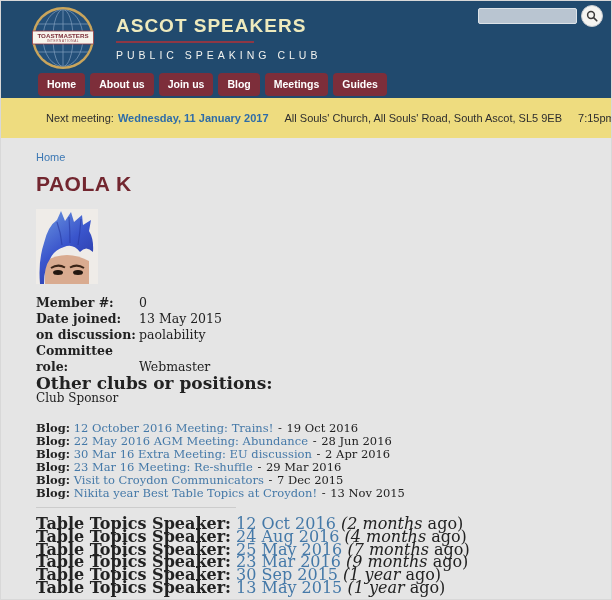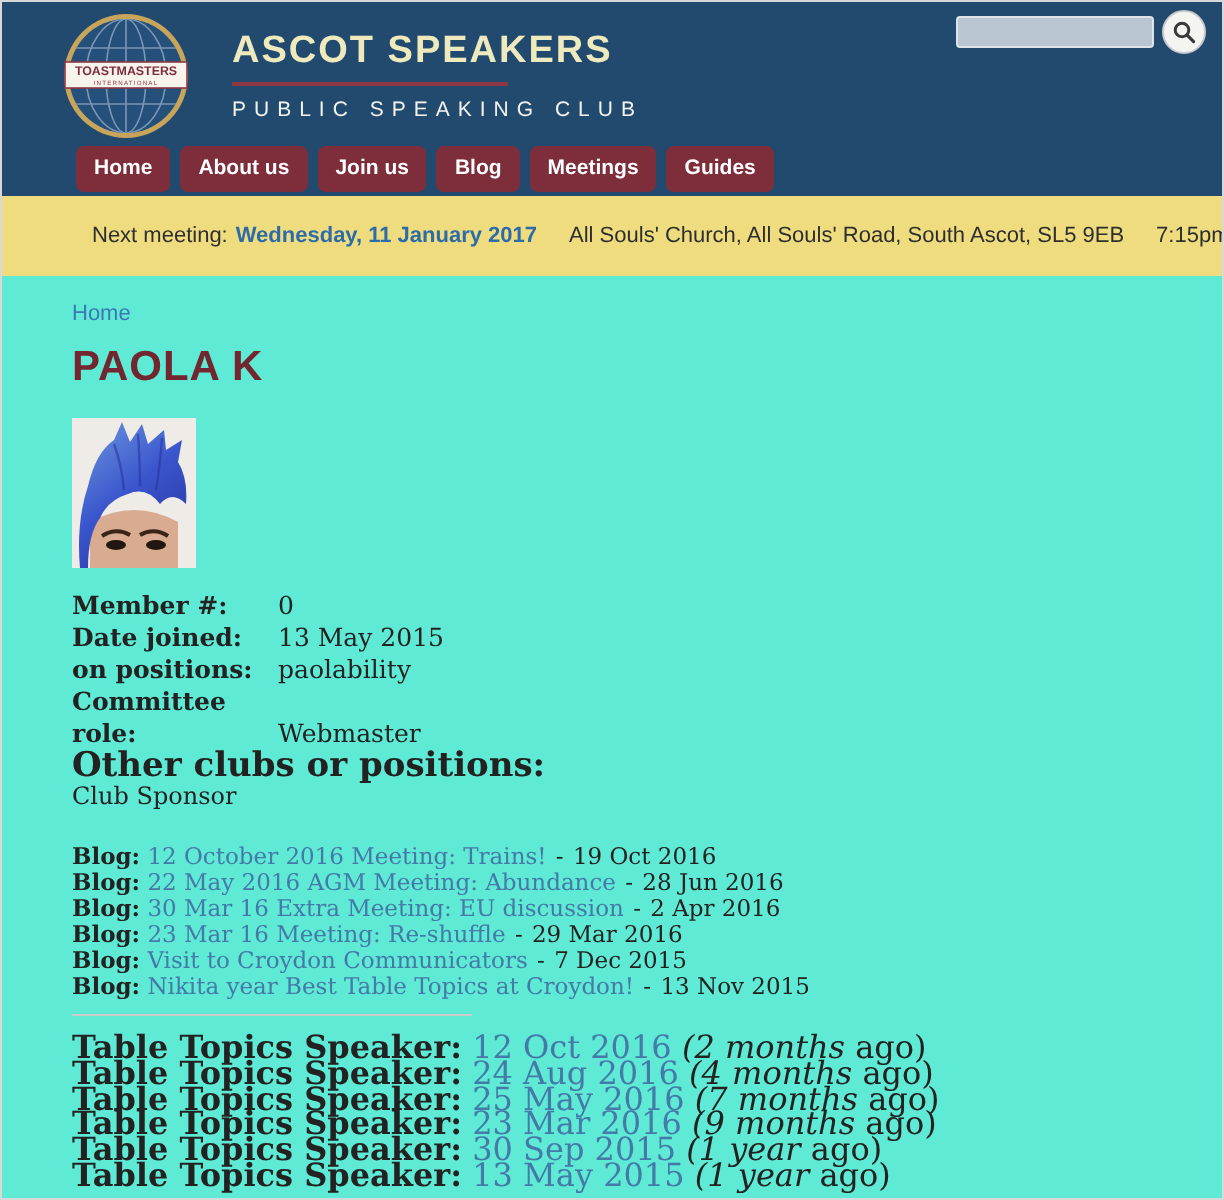--- a/index.html
+++ b/index.html
@@ -1,18 +1,18 @@
 <!DOCTYPE html>
 <html><head>
 <meta charset="utf-8">
 <style>
   * { box-sizing: border-box; margin: 0; padding: 0; }
   html,body { background:#fff; }
   body { font-family:"Liberation Sans",sans-serif; }
-  .page { width:612px; height:600px; background:#5eead4; border:1px solid #d8d8d8;
+  .page { width:612px; height:600px; background:#e5e5e5; border:1px solid #d8d8d8;
           overflow:hidden; position:relative; }
 
   
   .site-header { height:70px; background:#214a6e; position:relative; }
   .logo { position:absolute; left:30px; top:5px; width:64px; height:64px; }
   .title-block { padding:14px 0 0 115px; }
   .site-title { font-weight:bold; font-size:19px; color:#eeeabd; letter-spacing:1px;
                 font-family:"Liberation Sans",sans-serif; }
   .title-rule { width:138px; height:2px; background:#8e3744; margin:4px 0 6px; }
   .site-subtitle { font-size:10.5px; color:#f2f3ef; letter-spacing:4px; }
@@ -165,21 +165,21 @@
     <div class="details" id="details-container">
       <div class="detail-row">
         <span class="lbl">Member #:</span><span class="val">0</span>
       </div>
 
       <div class="detail-row">
         <span class="lbl">Date joined:</span><span class="val">13 May 2015</span>
       </div>
 
       <div class="detail-row">
-        <span class="lbl">on positions:</span><span class="val">paolability</span>
+        <span class="lbl">on discussion:</span><span class="val">paolability</span>
       </div>
 
       <div class="detail-row">
         <span class="lbl">Committee role:</span><span class="val">Webmaster</span>
       </div>
     </div>
 
     <div class="other-label">Other clubs or positions:</div>
     <div class="other-value">Club Sponsor</div>
 

